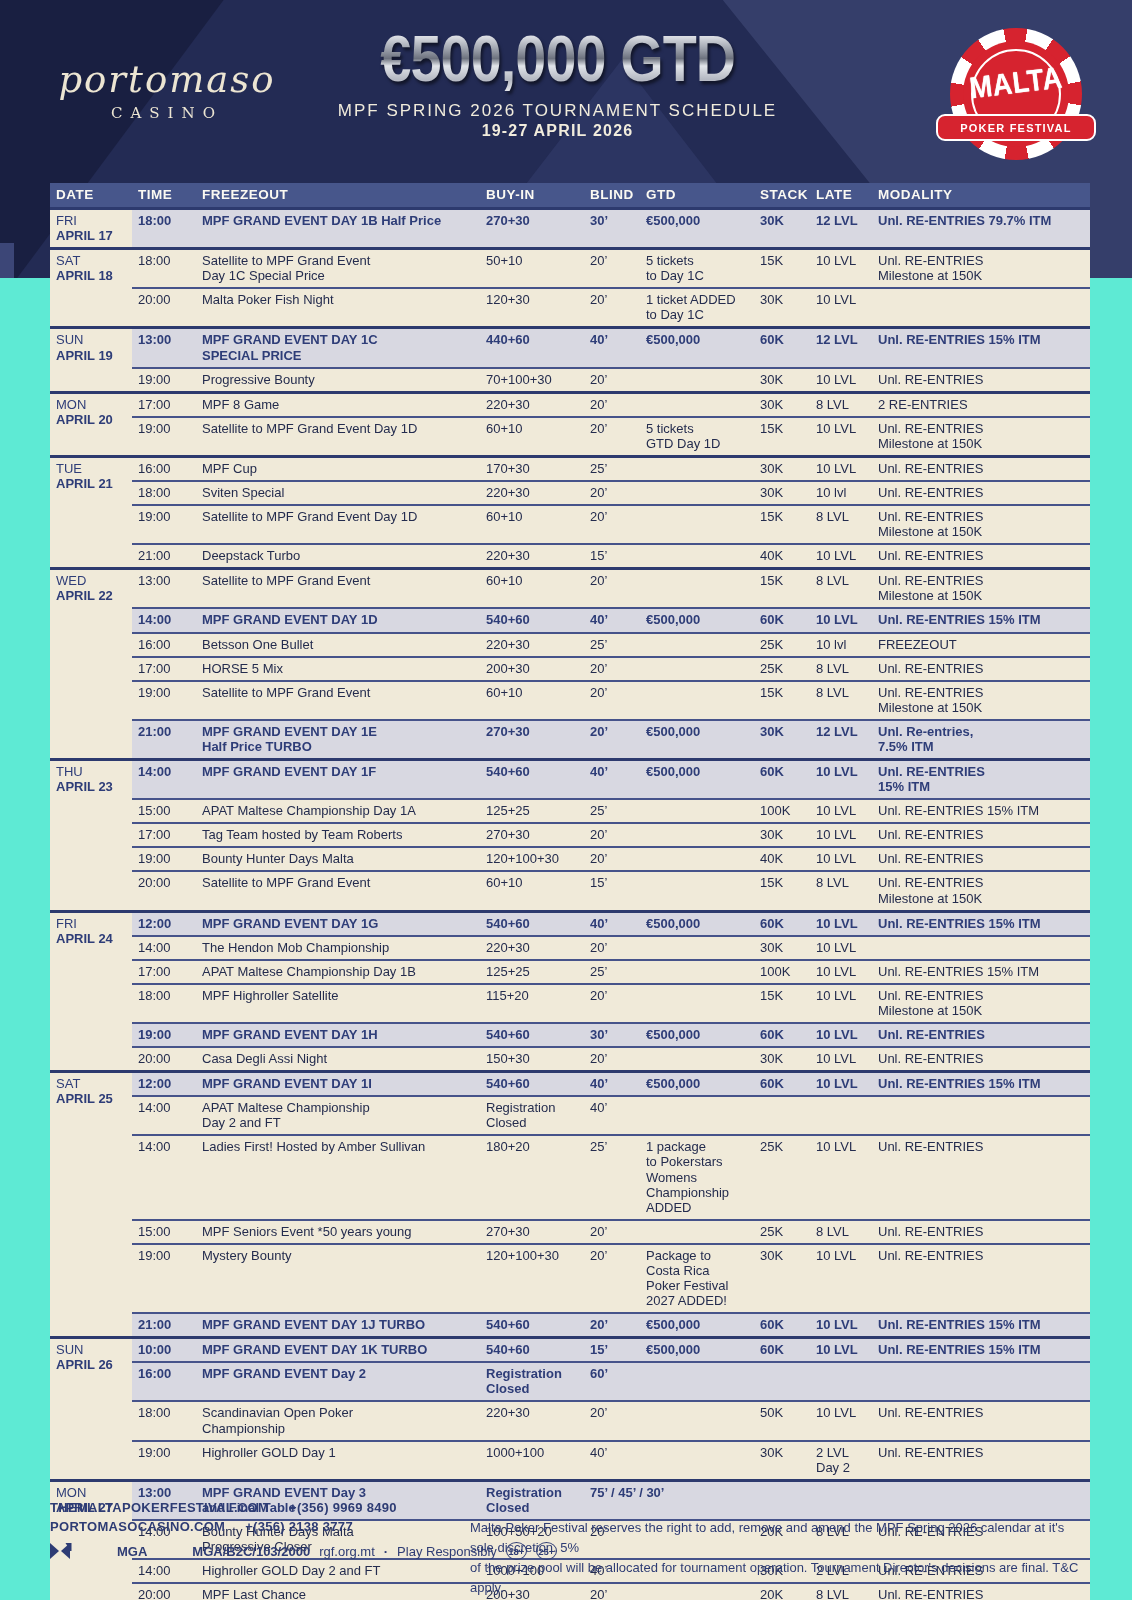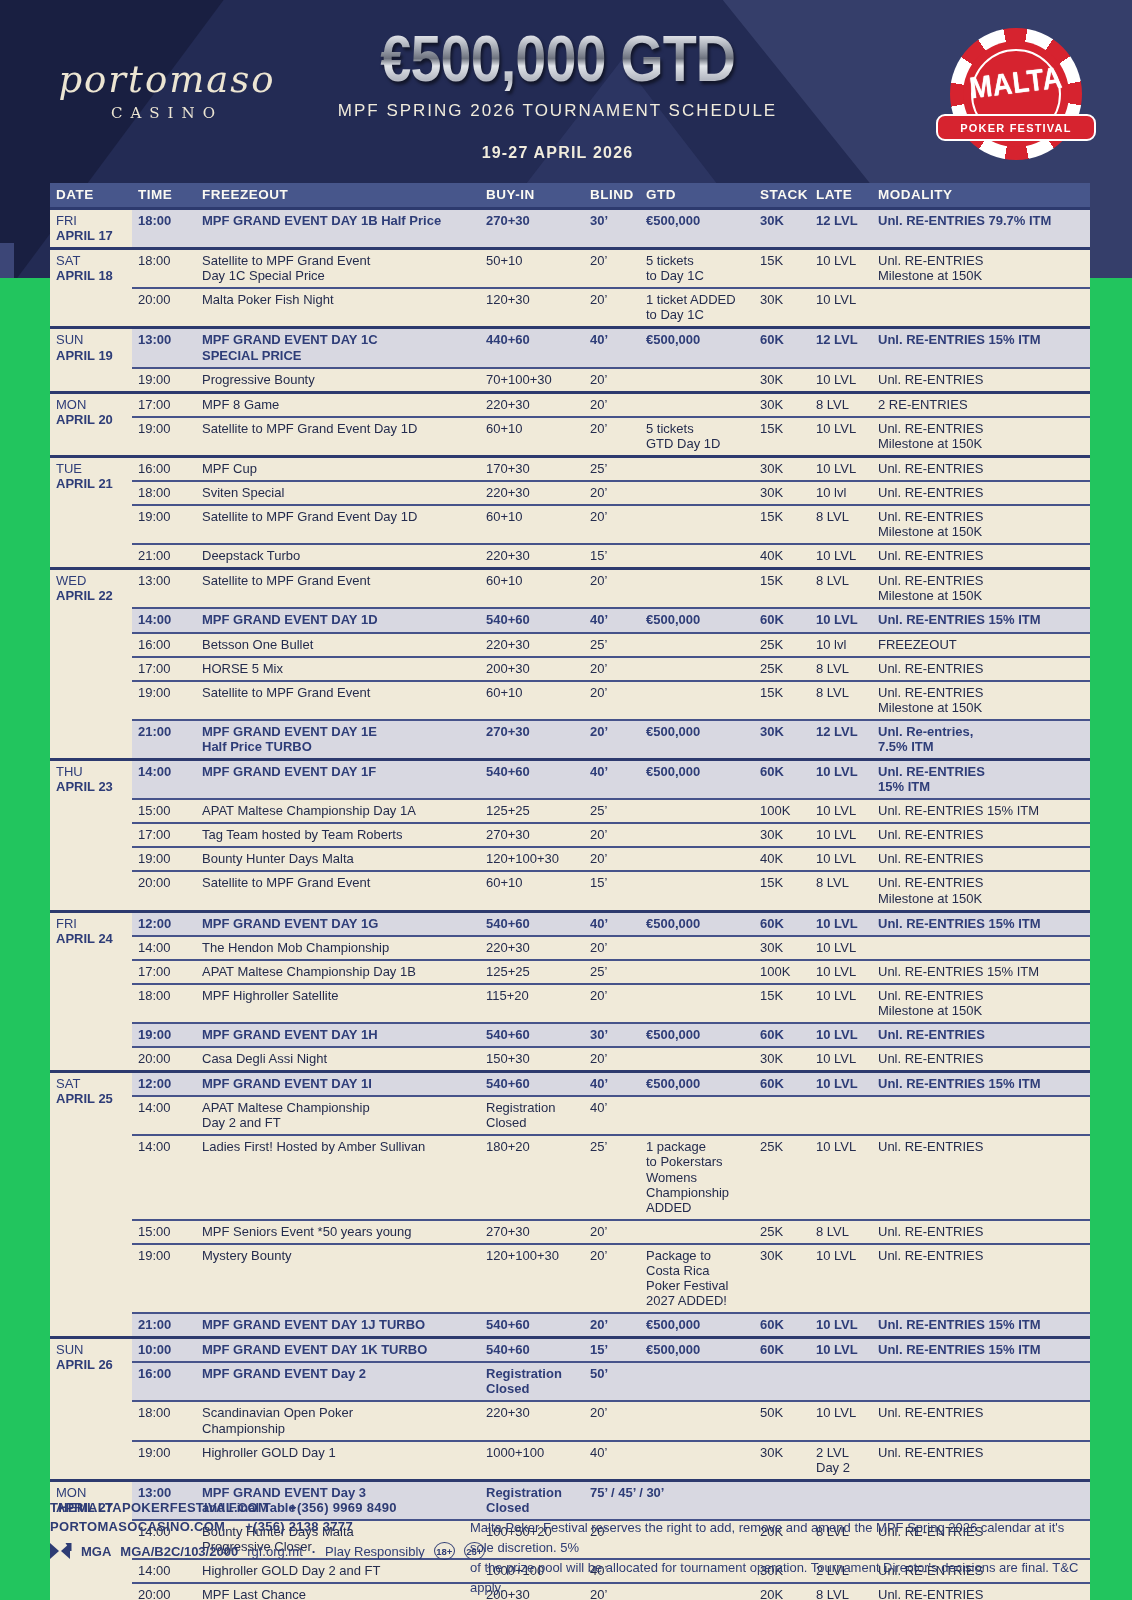--- a/index.html
+++ b/index.html
@@ -1,16 +1,16 @@
 <!DOCTYPE html>
 <html><head>
 <meta charset="utf-8">
 <style>
   html,body { margin:0; padding:0; }
-  .page { position:relative; width:1132px; height:1600px; background:#22c55e;
+  .page { position:relative; width:1132px; height:1600px; background:#5eead4;
           font-family:"Liberation Sans",sans-serif; overflow:hidden; }
 
   
   .hero { position:absolute; left:0; top:0; width:1132px; height:278px;
           background:#232b54; overflow:hidden; }
   .tri { position:absolute; }
   .t1 { left:0; top:0; width:430px; height:278px; background:rgba(10,14,35,.38);
         -webkit-clip-path:polygon(0 0,52% 0,4% 100%,0 100%); clip-path:polygon(0 0,52% 0,4% 100%,0 100%); }
   .t2 { right:0; top:0; width:620px; height:278px; background:rgba(110,120,170,.26);
         -webkit-clip-path:polygon(34% 0,100% 0,100% 100%,70% 100%); clip-path:polygon(34% 0,100% 0,100% 100%,70% 100%); }
@@ -25,21 +25,21 @@
   .brand-sub { font-family:"DejaVu Serif",serif; font-size:15px; letter-spacing:8px;
                margin-top:3px; }
 
   .title-block { position:absolute; left:285px; top:24px; width:545px; text-align:center; }
   .gtd-title { display:inline-block; font-size:60px; font-weight:bold; letter-spacing:-1px;
                transform:scaleX(.93) scaleY(1.08);
                background:linear-gradient(180deg,#ffffff 0%,#eceef2 16%,#a2a7b1 36%,#6d727e 50%,#e2e5ea 60%,#b4b8c2 78%,#f5f6f9 100%);
                -webkit-background-clip:text; background-clip:text; color:transparent;
                filter:drop-shadow(2px 3px 1.5px rgba(0,0,0,.5)); }
   .subtitle { color:#f1ecdc; font-size:17px; letter-spacing:2px; margin-top:8px; }
-  .date-range { color:#f1ecdc; font-size:16px; font-weight:bold; letter-spacing:1.2px; margin-top:23px; }
+  .date-range { color:#f1ecdc; font-size:16px; font-weight:bold; letter-spacing:1.2px; margin-top:1px; }
 
   
   .chip { position:absolute; left:950px; top:28px; width:132px; height:132px; }
   .chip-outer { position:absolute; inset:0; border-radius:50%;
     background:repeating-conic-gradient(from 10deg,#ffffff 0 24deg,#d6232f 24deg 45deg); }
   .chip-mid { position:absolute; inset:13px; border-radius:50%; background:#d6232f; }
   .chip-ring { position:absolute; inset:21px; border-radius:50%; border:2.5px solid #fff; }
   .malta { position:absolute; left:0; right:0; top:40px; text-align:center; color:#fff;
            font-weight:bold; font-size:27px; letter-spacing:.5px;
            transform:rotate(-7deg) scaleY(1.12); text-shadow:0 0 1px #fff; }
@@ -66,21 +66,21 @@
   tr.hl td.date-cell, td.date-cell { background:#f0ead9; color:#2e3d78; font-weight:normal; }
   .date-cell .d1 { display:block; }
   .date-cell .d2 { display:block; font-weight:bold; }
   td.nw { white-space:nowrap; overflow:visible;text-align:center; }
 
   
   .footer-left { position:absolute; left:50px; top:1500px; color:#2e3c74; }
   .f-line { font-size:13px; font-weight:bold; letter-spacing:.3px; margin-bottom:4px; }
   .f-line .phone { margin-left:16px; }
   .mga-row { display:flex; align-items:center; gap:9px; margin-top:8px; font-size:13px; }
-  .mga-bold { font-weight:bold; }
+  .mga-bold { font-weight:bold;margin-left:36px; }
   .dot { font-weight:bold; }
   .badge { width:21px; height:18px; border:1.5px solid #2e3c74; border-radius:50%;
            font-size:9.5px; display:flex; align-items:center; justify-content:center;
            font-weight:bold; box-sizing:border-box; }
   .disclaimer { position:absolute; left:470px; top:1518px; width:620px; text-align:left;
                 font-size:13px; color:#2e3c74; line-height:1.55; white-space:pre-line; }
 </style>
 </head>
 <body>
 
@@ -525,21 +525,21 @@
             <td>€500,000</td>
             <td>60K</td>
             <td>10 LVL</td>
             <td>Unl. RE-ENTRIES 15% ITM</td>
           </tr>
           <tr class="hl">
             <td>16:00</td>
             <td>MPF GRAND EVENT Day 2</td>
             <td>Registration
 Closed</td>
-            <td>50’</td>
+            <td>60’</td>
             <td></td>
             <td></td>
             <td></td>
             <td></td>
           </tr>
           <tr class="">
             <td>18:00</td>
             <td>Scandinavian Open Poker
 Championship</td>
             <td>220+30</td>

